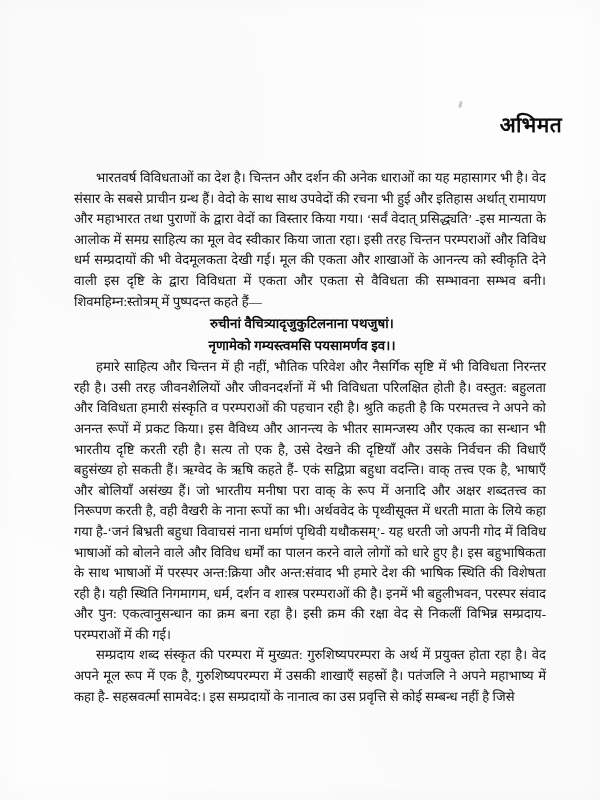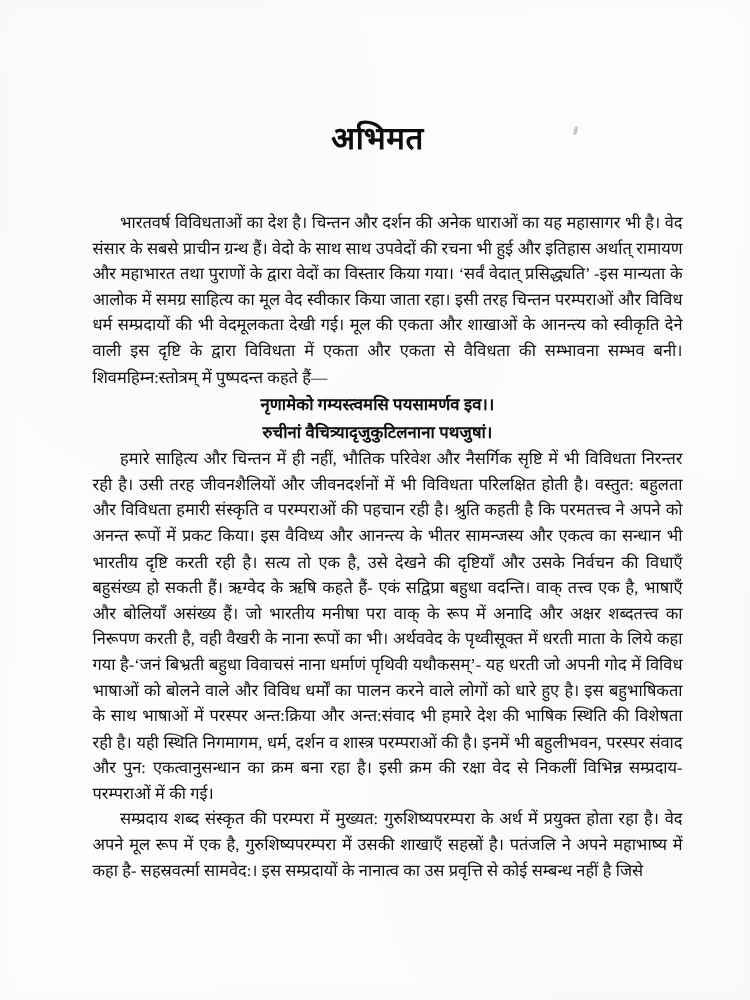--- a/index.html
+++ b/index.html
@@ -28,24 +28,24 @@
 
   .content {
     position: absolute;
     left: 58px;
     top: 0;
     width: 488px;
     height: 800px;
   }
 
   .doc-title {
-    margin: 0;
+    margin: 16px;
     padding: 0;
-    text-align: center;
-    font-size: 25px;
+    text-align: right;
+    font-size: 21px;
     line-height: 1.1;
     font-weight: 700;
     letter-spacing: 0.4px;
     color: #0d0d0d;
     position: absolute;
     top: 98px;
     left: 0;
     width: 488px;
   }
 
@@ -112,22 +112,22 @@
 
     <h1 class="doc-title">अभिमत</h1>
 
     <div class="speck"></div>
 
     <div class="body-block">
 
       <p class="para">भारतवर्ष विविधताओं का देश है। चिन्तन और दर्शन की अनेक धाराओं का यह महासागर भी है। वेद संसार के सबसे प्राचीन ग्रन्थ हैं। वेदो के साथ साथ उपवेदों की रचना भी हुई और इतिहास अर्थात् रामायण और महाभारत तथा पुराणों के द्वारा वेदों का विस्तार किया गया। ‘सर्वं वेदात् प्रसिद्ध्यति’ -इस मान्यता के आलोक में समग्र साहित्य का मूल वेद स्वीकार किया जाता रहा। इसी तरह चिन्तन परम्पराओं और विविध धर्म सम्प्रदायों की भी वेदमूलकता देखी गई। मूल की एकता और शाखाओं के आनन्त्य को स्वीकृति देने वाली इस दृष्टि के द्वारा विविधता में एकता और एकता से वैविधता की सम्भावना सम्भव बनी। शिवमहिम्न:स्तोत्रम् में पुष्पदन्त कहते हैं—</p>
 
       <div class="verse-block">
+        <div class="verse">रुचीनां वैचित्र्यादृजुकुटिलनाना पथजुषां।</div>
         <div class="verse">नृणामेको गम्यस्त्वमसि पयसामर्णव इव।।</div>
-        <div class="verse">रुचीनां वैचित्र्यादृजुकुटिलनाना पथजुषां।</div>
       </div>
 
       <p class="para">हमारे साहित्य और चिन्तन में ही नहीं, भौतिक परिवेश और नैसर्गिक सृष्टि में भी विविधता निरन्तर रही है। उसी तरह जीवनशैलियों और जीवनदर्शनों में भी विविधता परिलक्षित होती है। वस्तुत: बहुलता और विविधता हमारी संस्कृति व परम्पराओं की पहचान रही है। श्रुति कहती है कि परमतत्त्व ने अपने को अनन्त रूपों में प्रकट किया। इस वैविध्य और आनन्त्य के भीतर सामन्जस्य और एकत्व का सन्धान भी भारतीय दृष्टि करती रही है। सत्य तो एक है, उसे देखने की दृष्टियाँ और उसके निर्वचन की विधाएँ बहुसंख्य हो सकती हैं। ऋग्वेद के ऋषि कहते हैं- एकं सद्विप्रा बहुधा वदन्ति। वाक् तत्त्व एक है, भाषाएँ और बोलियाँ असंख्य हैं। जो भारतीय मनीषा परा वाक् के रूप में अनादि और अक्षर शब्दतत्त्व का निरूपण करती है, वही वैखरी के नाना रूपों का भी। अर्थववेद के पृथ्वीसूक्त में धरती माता के लिये कहा गया है-‘जनं बिभ्रती बहुधा विवाचसं नाना धर्माणं पृथिवी यथौकसम्’- यह धरती जो अपनी गोद में विविध भाषाओं को बोलने वाले और विविध धर्मों का पालन करने वाले लोगों को धारे हुए है। इस बहुभाषिकता के साथ भाषाओं में परस्पर अन्त:क्रिया और अन्त:संवाद भी हमारे देश की भाषिक स्थिति की विशेषता रही है। यही स्थिति निगमागम, धर्म, दर्शन व शास्त्र परम्पराओं की है। इनमें भी बहुलीभवन, परस्पर संवाद और पुन: एकत्वानुसन्धान का क्रम बना रहा है। इसी क्रम की रक्षा वेद से निकलीं विभिन्न सम्प्रदाय-परम्पराओं में की गई।</p>
 
       <p class="para">सम्प्रदाय शब्द संस्कृत की परम्परा में मुख्यत: गुरुशिष्यपरम्परा के अर्थ में प्रयुक्त होता रहा है। वेद अपने मूल रूप में एक है, गुरुशिष्यपरम्परा में उसकी शाखाएँ सहस्रों है। पतंजलि ने अपने महाभाष्य में कहा है- सहस्रवर्त्मा सामवेद:। इस सम्प्रदायों के नानात्व का उस प्रवृत्ति से कोई सम्बन्ध नहीं है जिसे</p>
 
     </div>
 
   </div>
 

